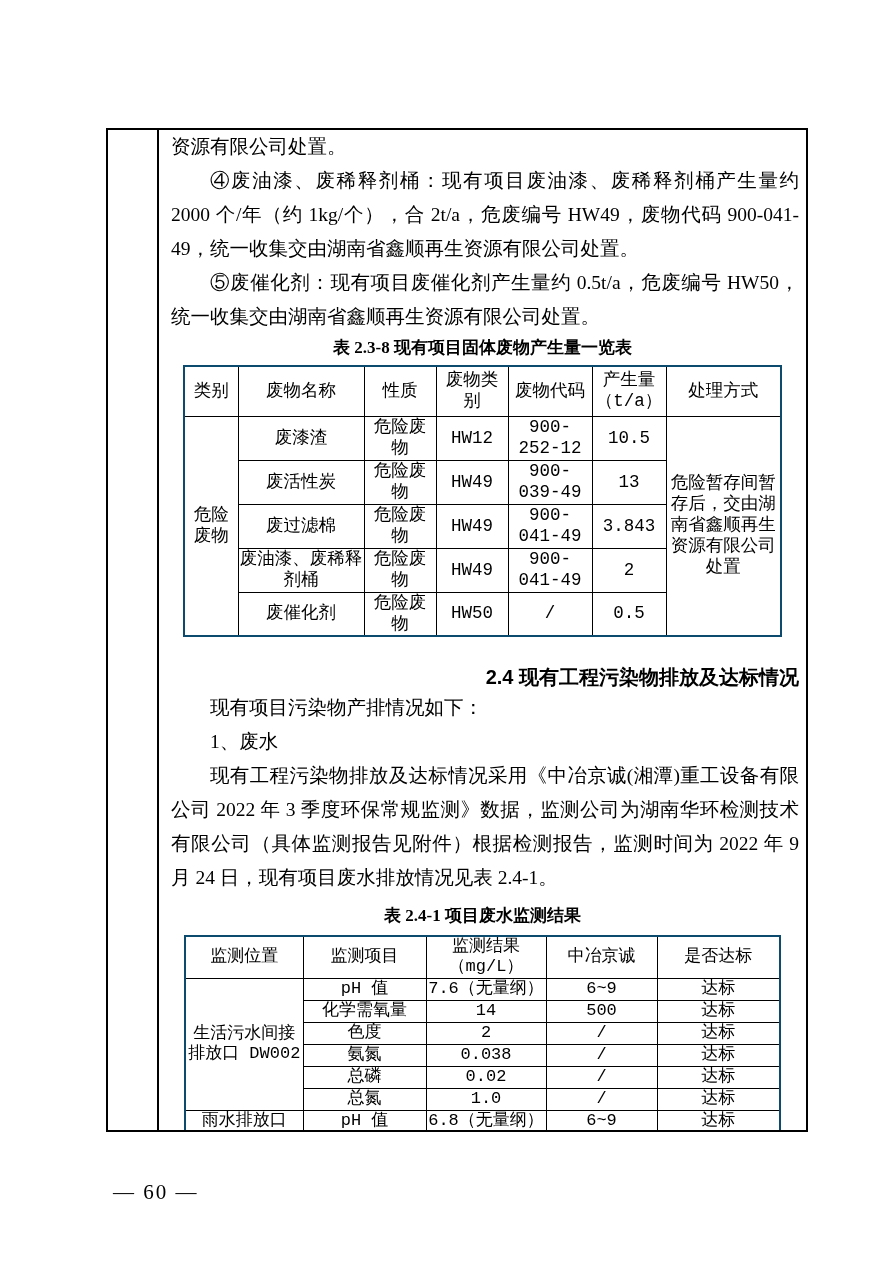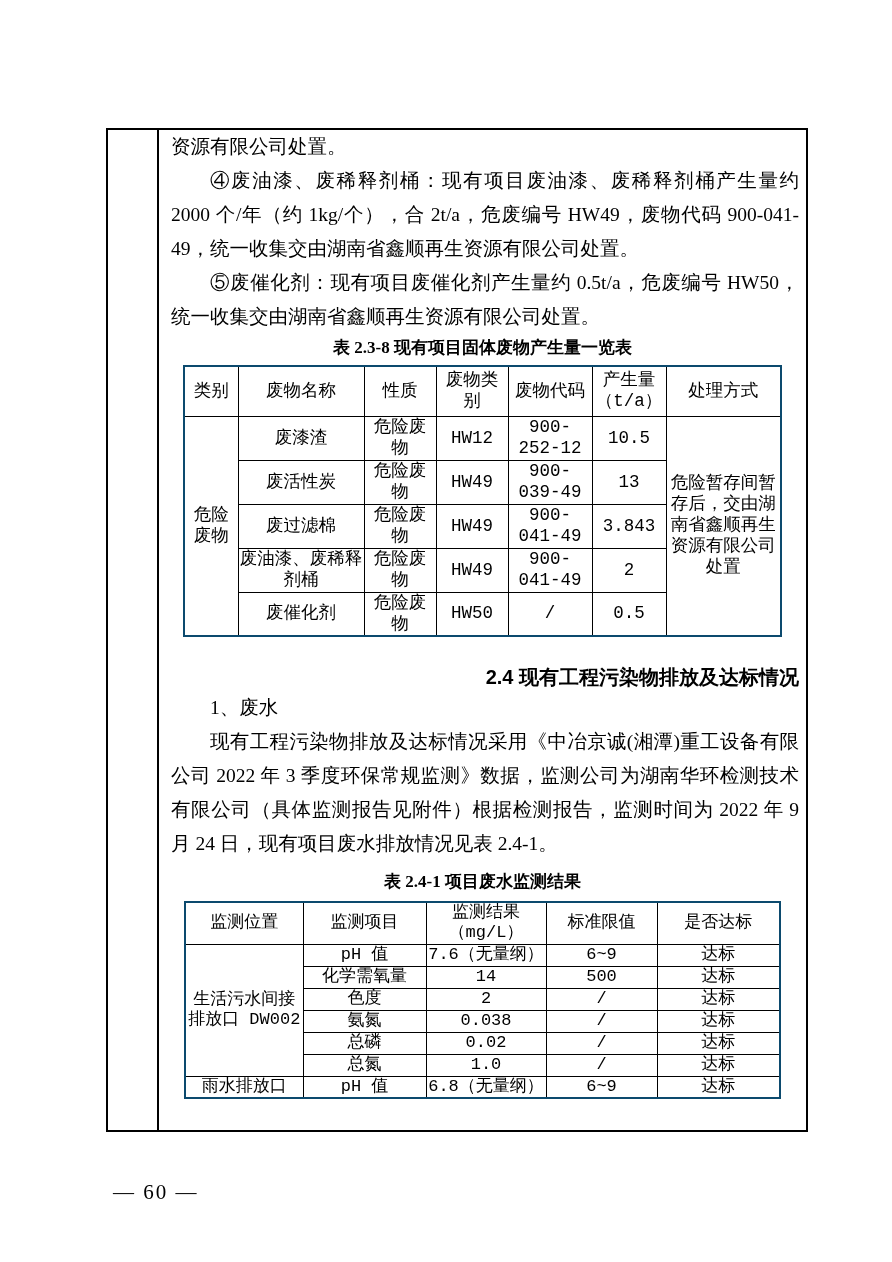--- a/index.html
+++ b/index.html
@@ -139,41 +139,42 @@
           <td>危险废物</td>
           <td>HW50</td>
           <td>/</td>
           <td>0.5</td>
         </tr>
       </tbody>
     </table>
 
     <h2 class="section-heading">2.4 现有工程污染物排放及达标情况</h2>
 
+    <p class="body-text indent">现有项目污染物产排情况如下：</p>
 
     <p class="body-text indent">1、废水</p>
 
     <p class="body-text indent">现有工程污染物排放及达标情况采用《中冶京诚(湘潭)重工设备有限公司 2022 年 3 季度环保常规监测》数据，监测公司为湖南华环检测技术有限公司（具体监测报告见附件）根据检测报告，监测时间为 2022 年 9 月 24 日，现有项目废水排放情况见表 2.4-1。</p>
 
     <div class="table-caption caption-2">表 2.4-1 项目废水监测结果</div>
 
     <table class="t2">
       <colgroup>
         <col style="width:118px">
           <col style="width:123px">
           <col style="width:120px">
         <col style="width:111px">
           <col style="width:123px">
       </colgroup>
       <thead>
         <tr>
           <th>监测位置</th>
           <th>监测项目</th>
           <th>监测结果（mg/L）</th>
-          <th>标准限值</th>
+          <th>中冶京诚</th>
           <th>是否达标</th>
         </tr>
       </thead>
       <tbody>
         <tr>
           <td rowspan="6">生活污水间接排放口 DW002</td>
           <td>pH 值</td>
           <td>7.6（无量纲）</td>
           <td>6~9</td>
           <td>达标</td>

